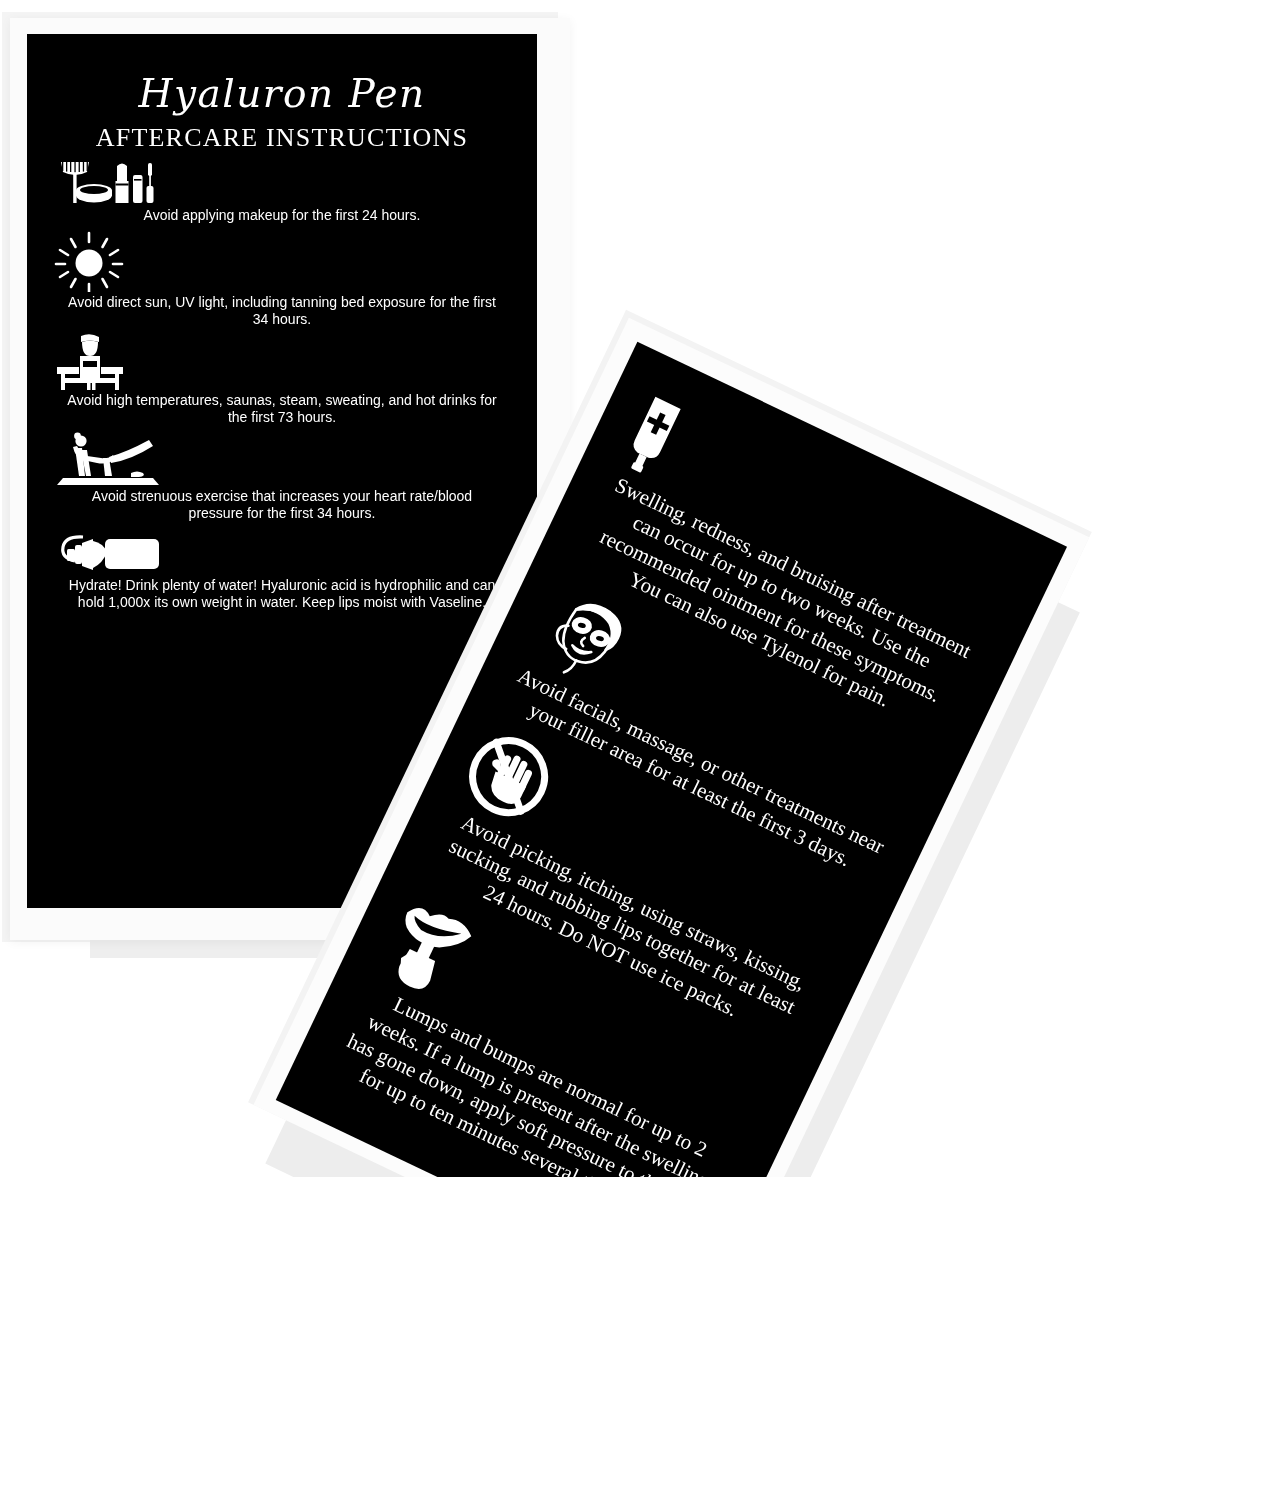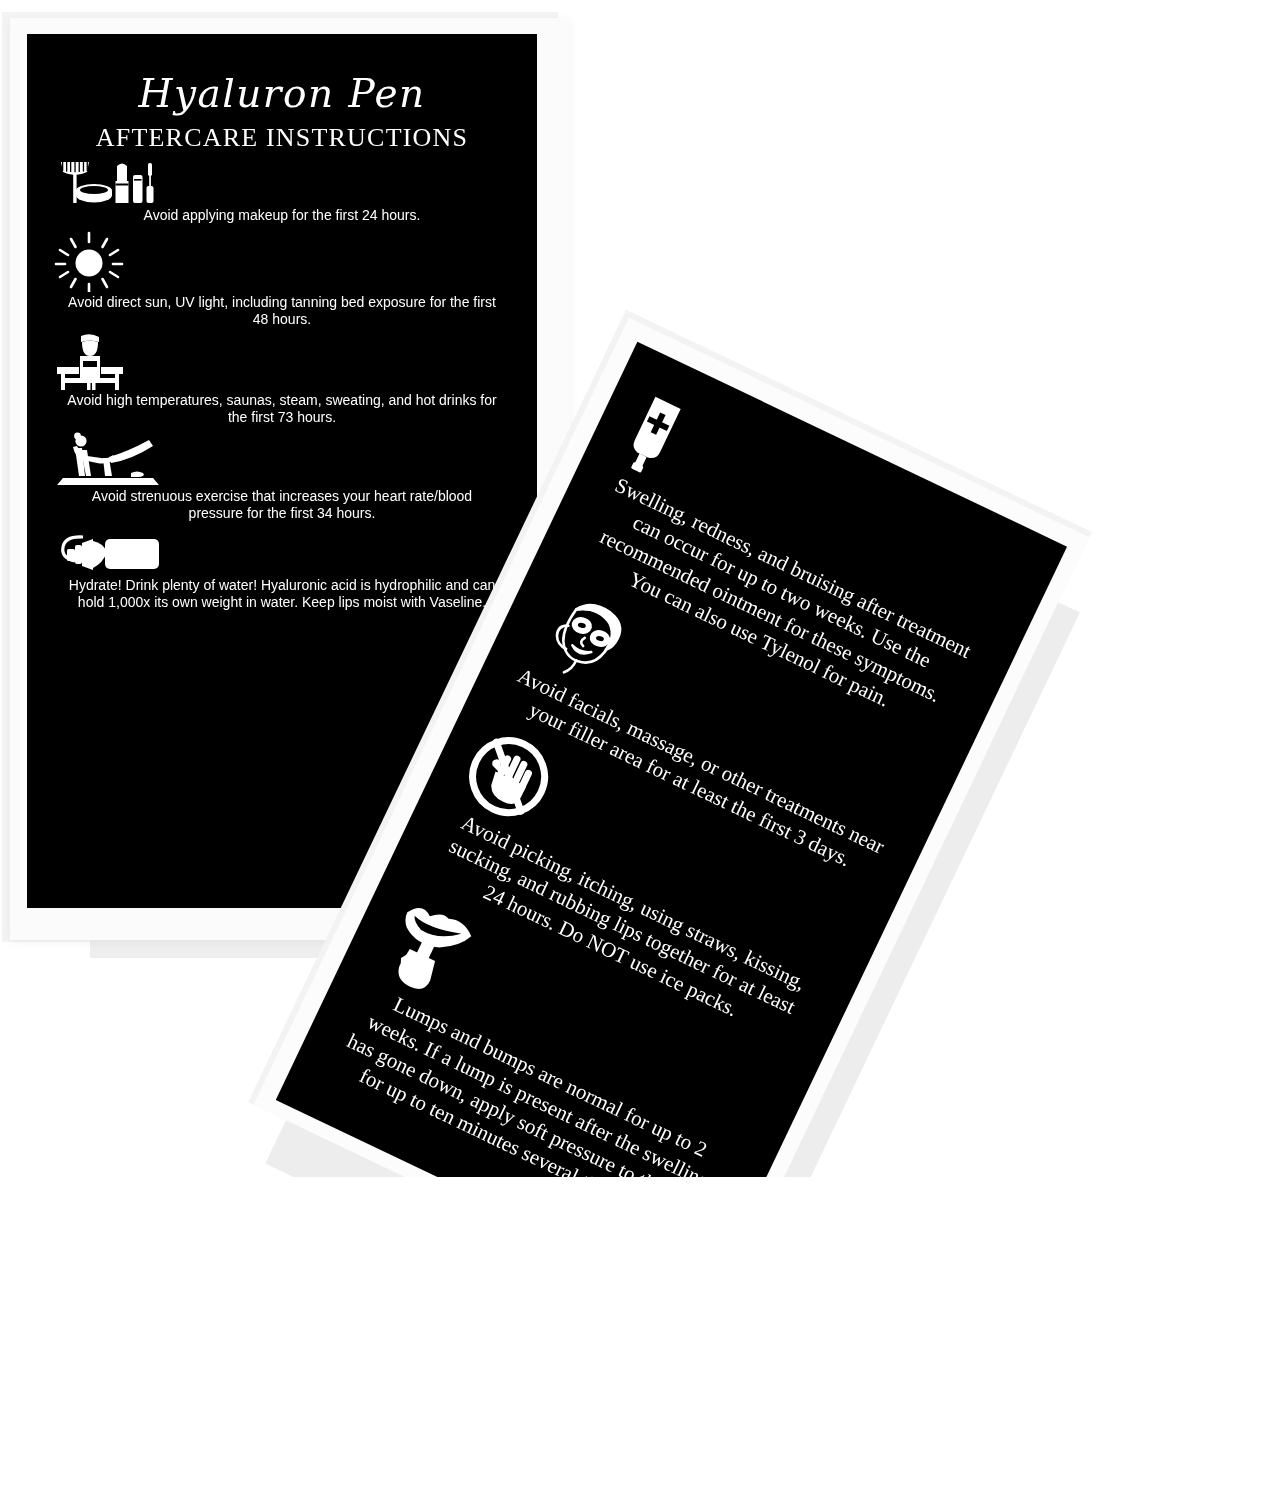--- a/index.html
+++ b/index.html
@@ -146,21 +146,21 @@
             <line x1="65" y1="20" x2="57" y2="25"></line>
             <line x1="3" y1="34" x2="12" y2="34"></line>
             <line x1="69" y1="34" x2="60" y2="34"></line>
             <line x1="7" y1="47" x2="15" y2="42"></line>
             <line x1="65" y1="47" x2="57" y2="42"></line>
             <line x1="18" y1="57" x2="22.5" y2="49"></line>
             <line x1="54" y1="57" x2="49.5" y2="49"></line>
             <line x1="36" y1="62" x2="36" y2="54"></line>
           </svg>
         </span>
-        <p>Avoid direct sun, UV light, including tanning bed exposure for the first 48 hours.</p>
+        <p>Avoid direct sun, UV light, including tanning bed exposure for the first 34 hours.</p>
       </div>
 
       <div class="c1-step">
         <span class="ic">
           <svg width="74" height="56" viewBox="0 0 74 56" fill="#fff">
 
             <path d="M28 2 Q37 -2 46 3 L46 8 Q37 5 28 8 Z"></path>
             <path d="M29 8 Q29 22 37 22 Q45 22 45 8 Q37 5 29 8 Z"></path>
 
             <rect x="27" y="22" width="20" height="22"></rect>

